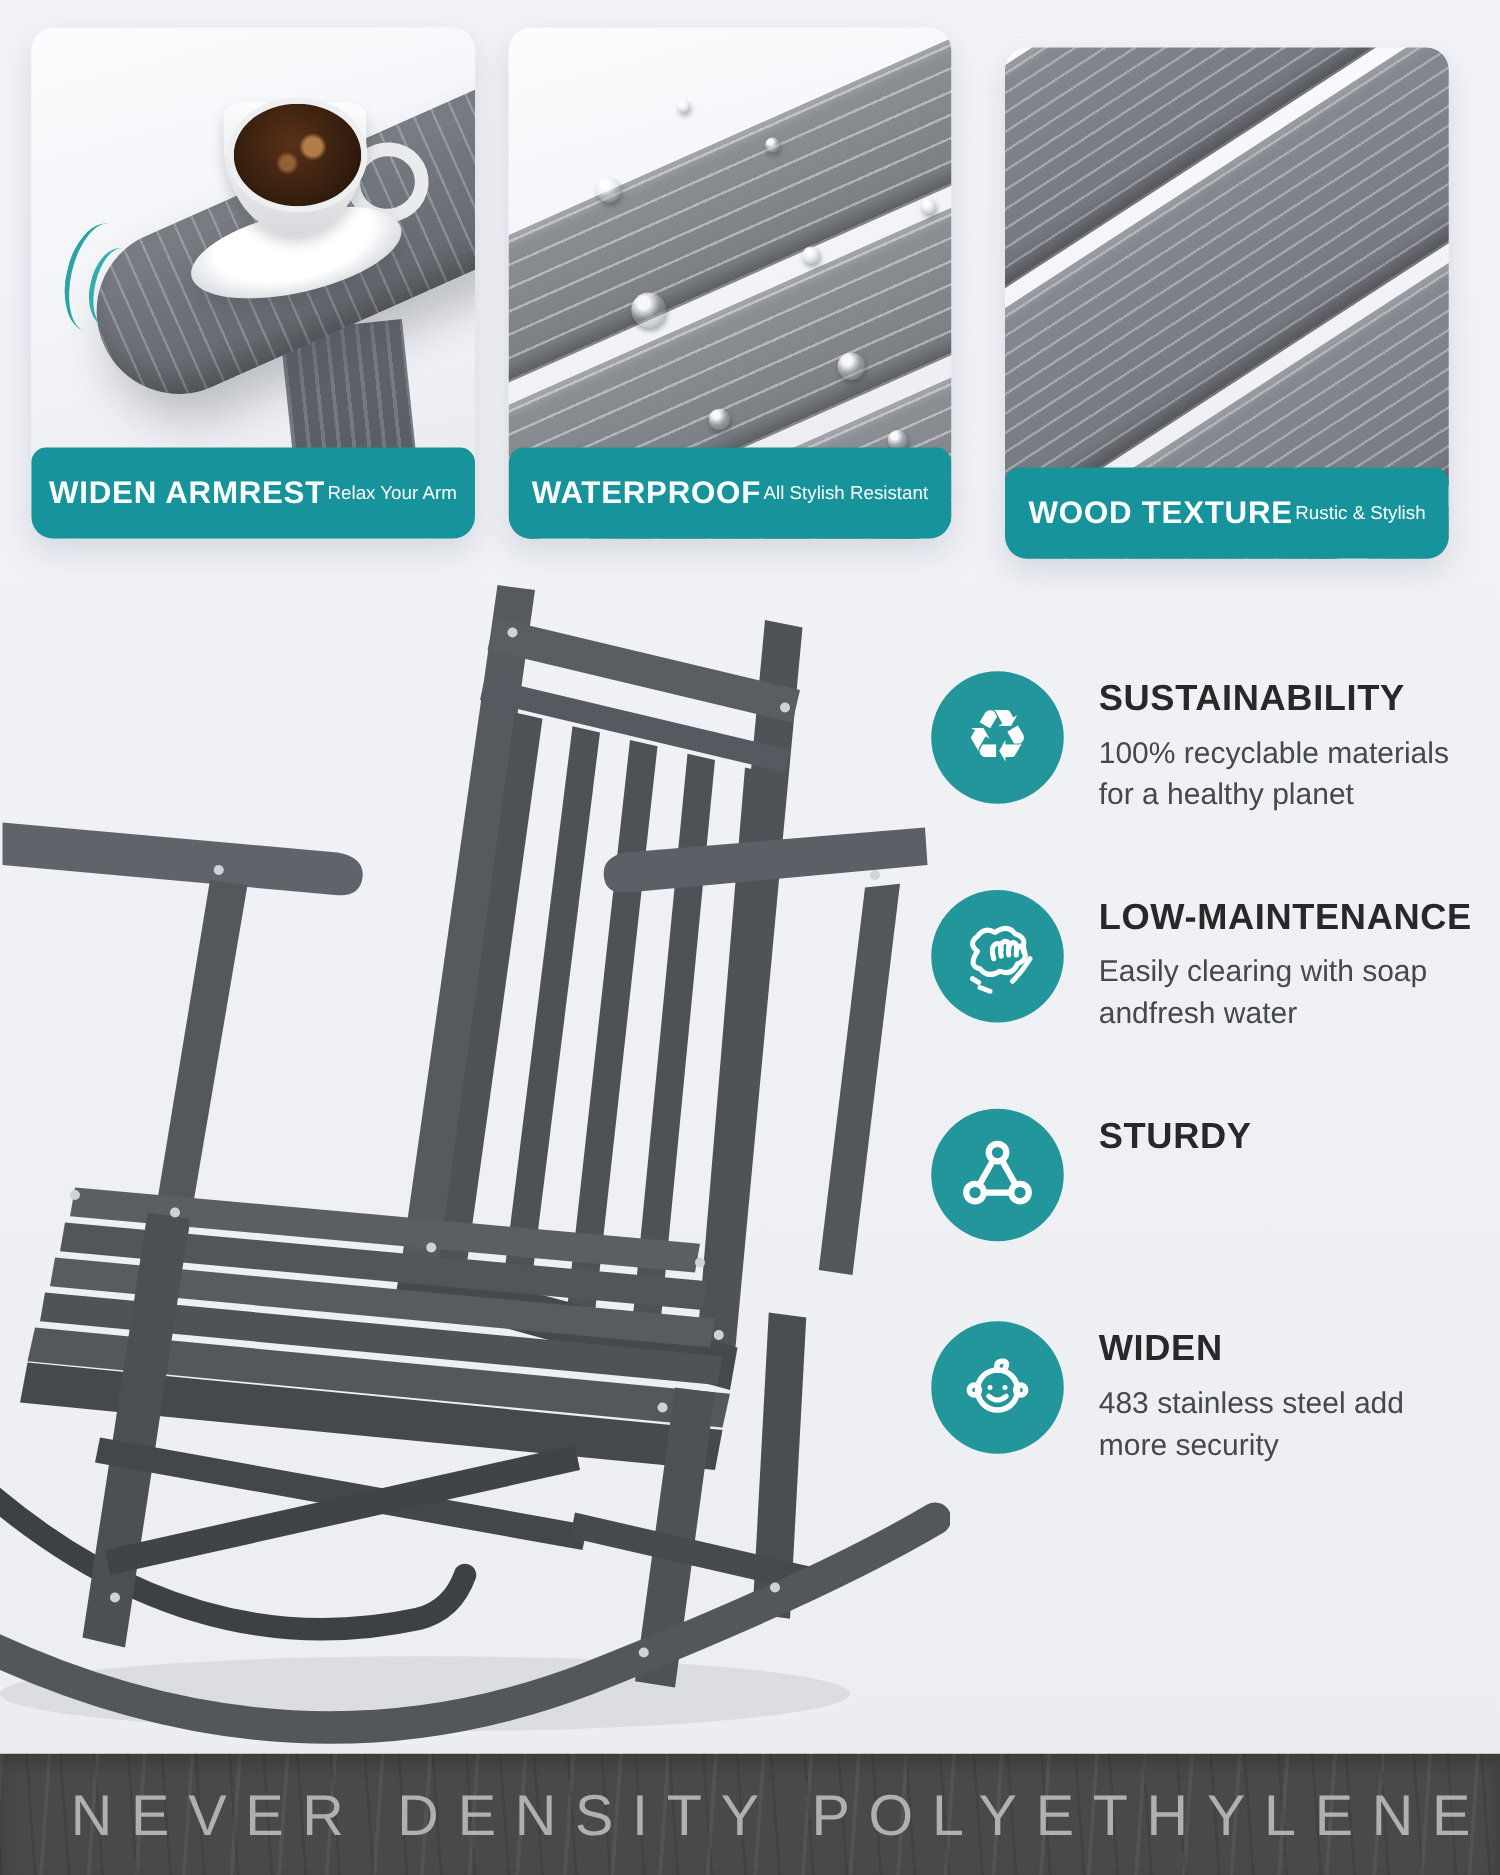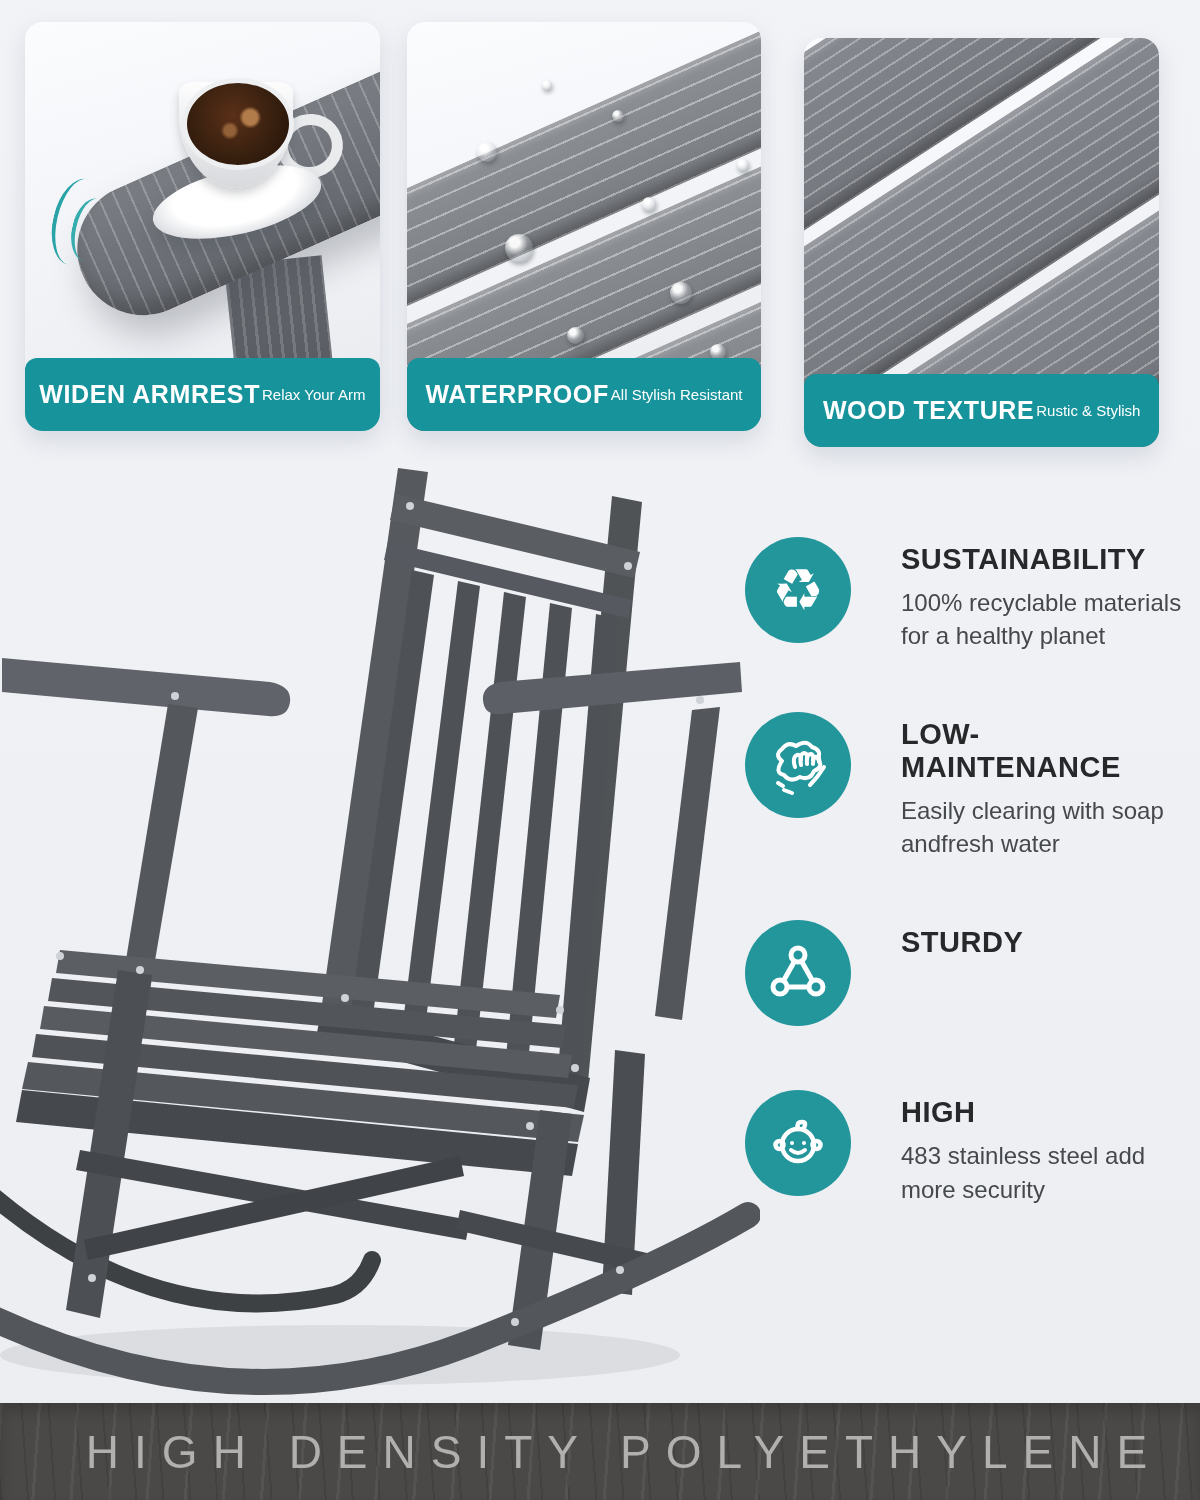--- a/index.html
+++ b/index.html
@@ -66,21 +66,21 @@
   
   .hero{position:absolute;left:0;top:450px;width:760px;height:950px;}
 
   
   .features{position:absolute;left:745px;top:537px;width:445px;}
   .feature{display:flex;gap:28px;align-items:flex-start;margin-bottom:60px;min-height:110px;}
   .feature.last-gap{margin-bottom:80px;}
   .ficon{width:106px;height:106px;border-radius:50%;background:#23969c;flex:none;
          display:flex;align-items:center;justify-content:center;color:#ffffff;}
   .ficon .glyph{font-size:58px;line-height:1;}
-  .ftext{padding-top:6px;margin-left:22px;}
+  .ftext{padding-top:6px;}
   .ftitle{margin:0;font-size:29px;font-weight:bold;color:#26282a;letter-spacing:.5px;}
   .fdesc{margin:10px 0 0;font-size:24px;color:#45484c;line-height:1.38;white-space:pre-line;}
 
   
   .footer{position:absolute;left:0;top:1403px;width:1200px;height:97px;
          background-color:#4b4947;
          background-image:
            repeating-linear-gradient(94deg,rgba(255,255,255,.055) 0 3px,rgba(255,255,255,0) 3px 38px),
            repeating-linear-gradient(86deg,rgba(0,0,0,.10) 0 2px,rgba(0,0,0,0) 2px 27px);
          box-shadow:inset 0 8px 14px rgba(0,0,0,.18);
@@ -266,24 +266,24 @@
           <circle cx="32" cy="34" r="16"></circle>
           <circle cx="13.5" cy="34" r="4"></circle>
           <circle cx="50.5" cy="34" r="4"></circle>
           <path d="M32 18 Q30 11 36 11 Q41 11 38 17"></path>
           <circle cx="26" cy="32" r="2" fill="#ffffff" stroke="none"></circle>
           <circle cx="38" cy="32" r="2" fill="#ffffff" stroke="none"></circle>
           <path d="M25 39 Q32 45 39 39" stroke-width="4"></path>
         </svg>
       </div>
       <div class="ftext">
-        <h3 class="ftitle">HIGH</h3>
+        <h3 class="ftitle">WIDEN</h3>
         <p class="fdesc">483 stainless steel add
 more security</p>
       </div>
     </div>
   </section>
 
   <footer class="footer">
-    <span>HIGH DENSITY POLYETHYLENE</span>
+    <span>NEVER DENSITY POLYETHYLENE</span>
   </footer>
 
 </div>
 
 </body></html>

